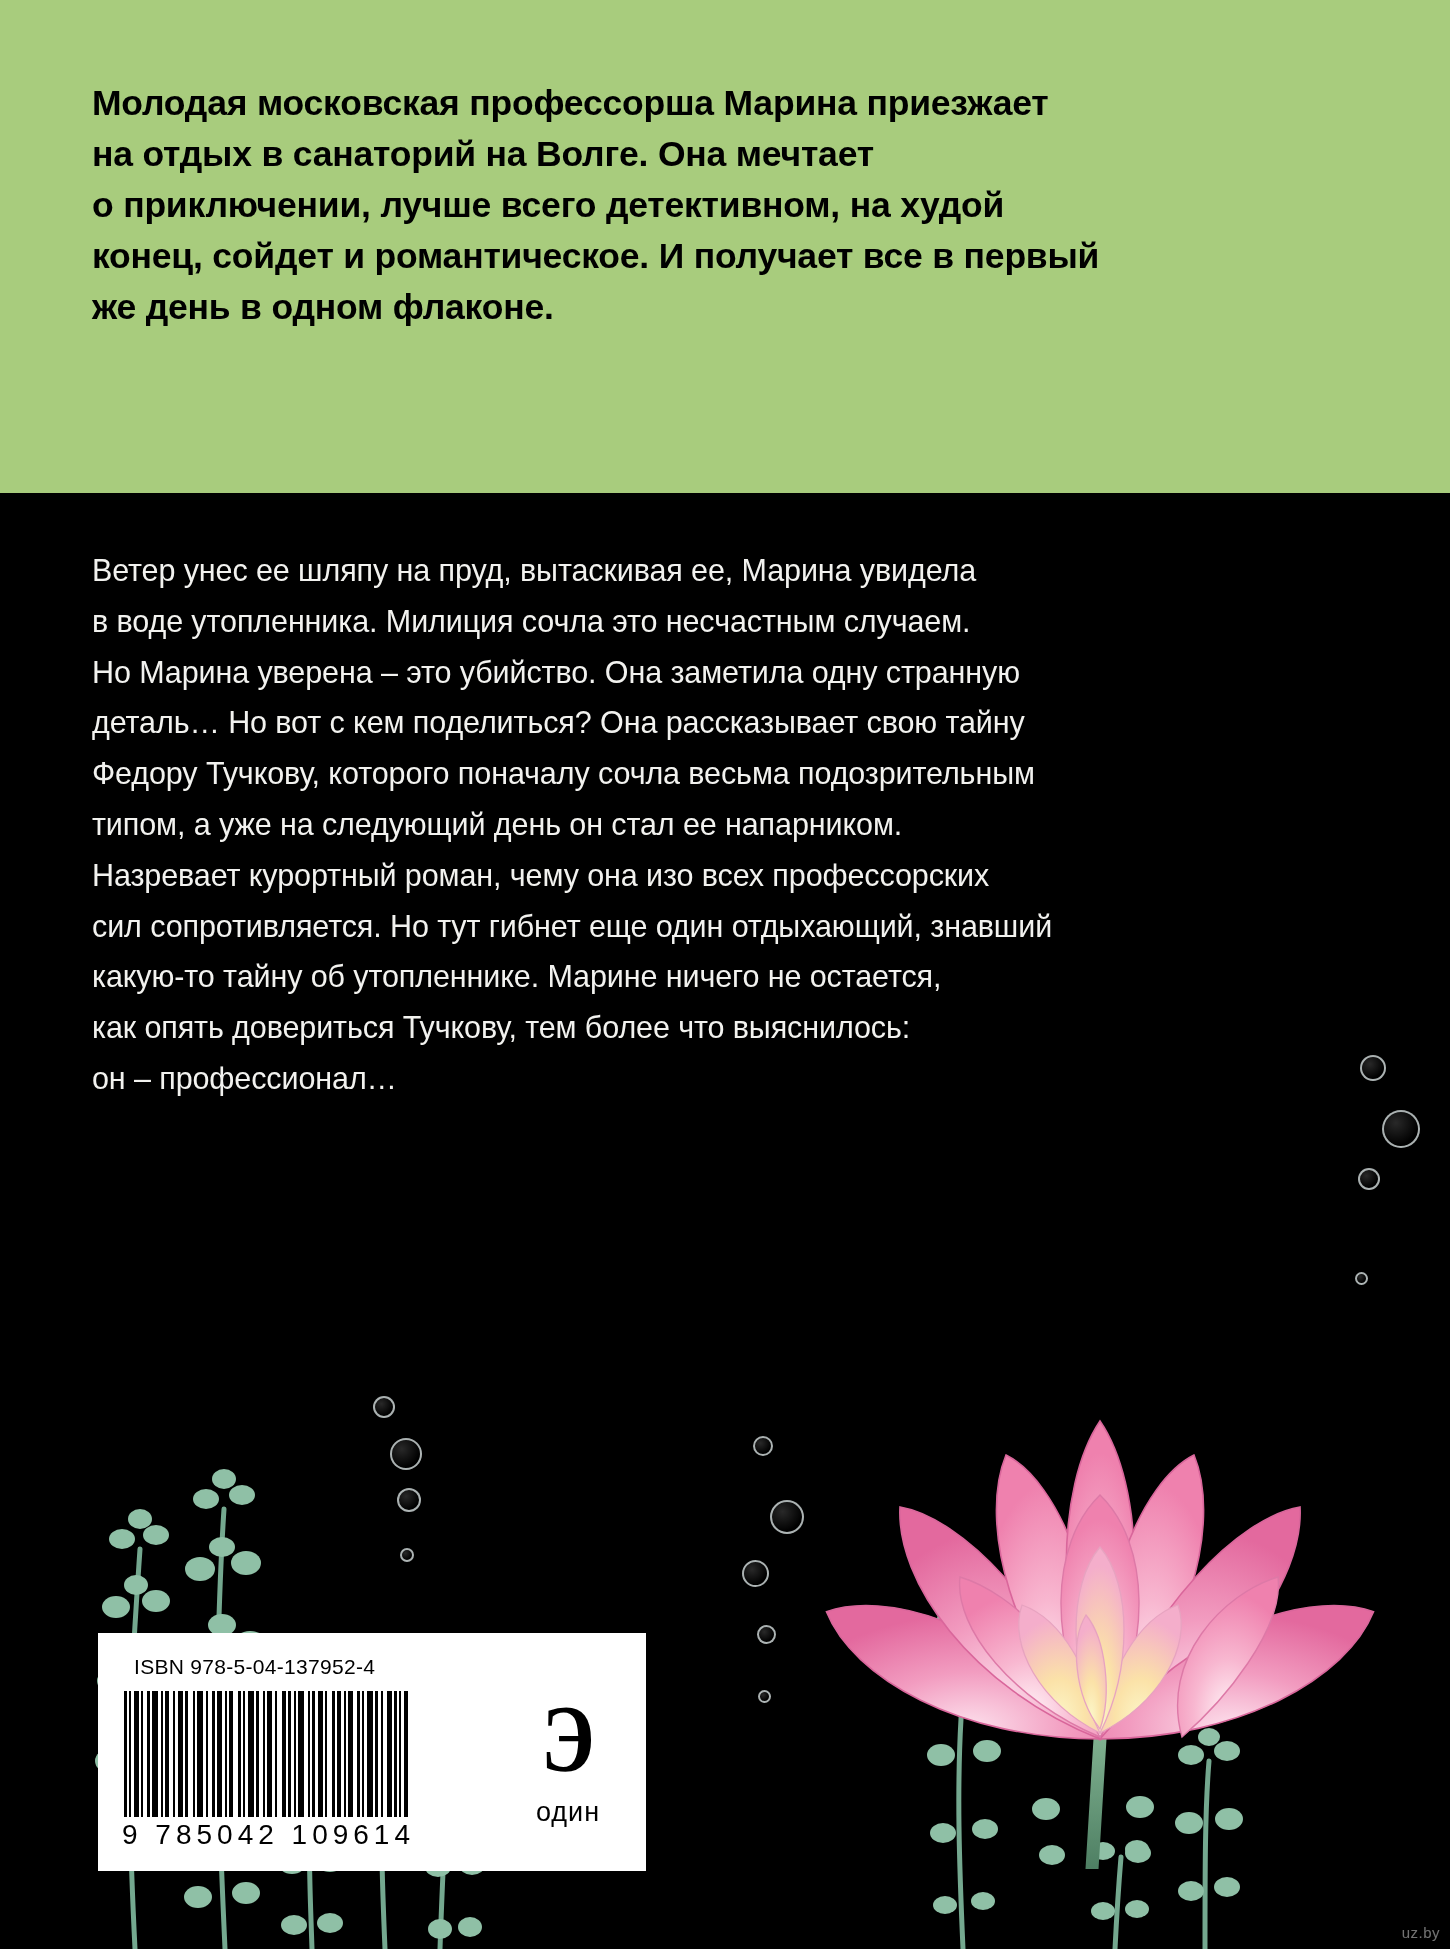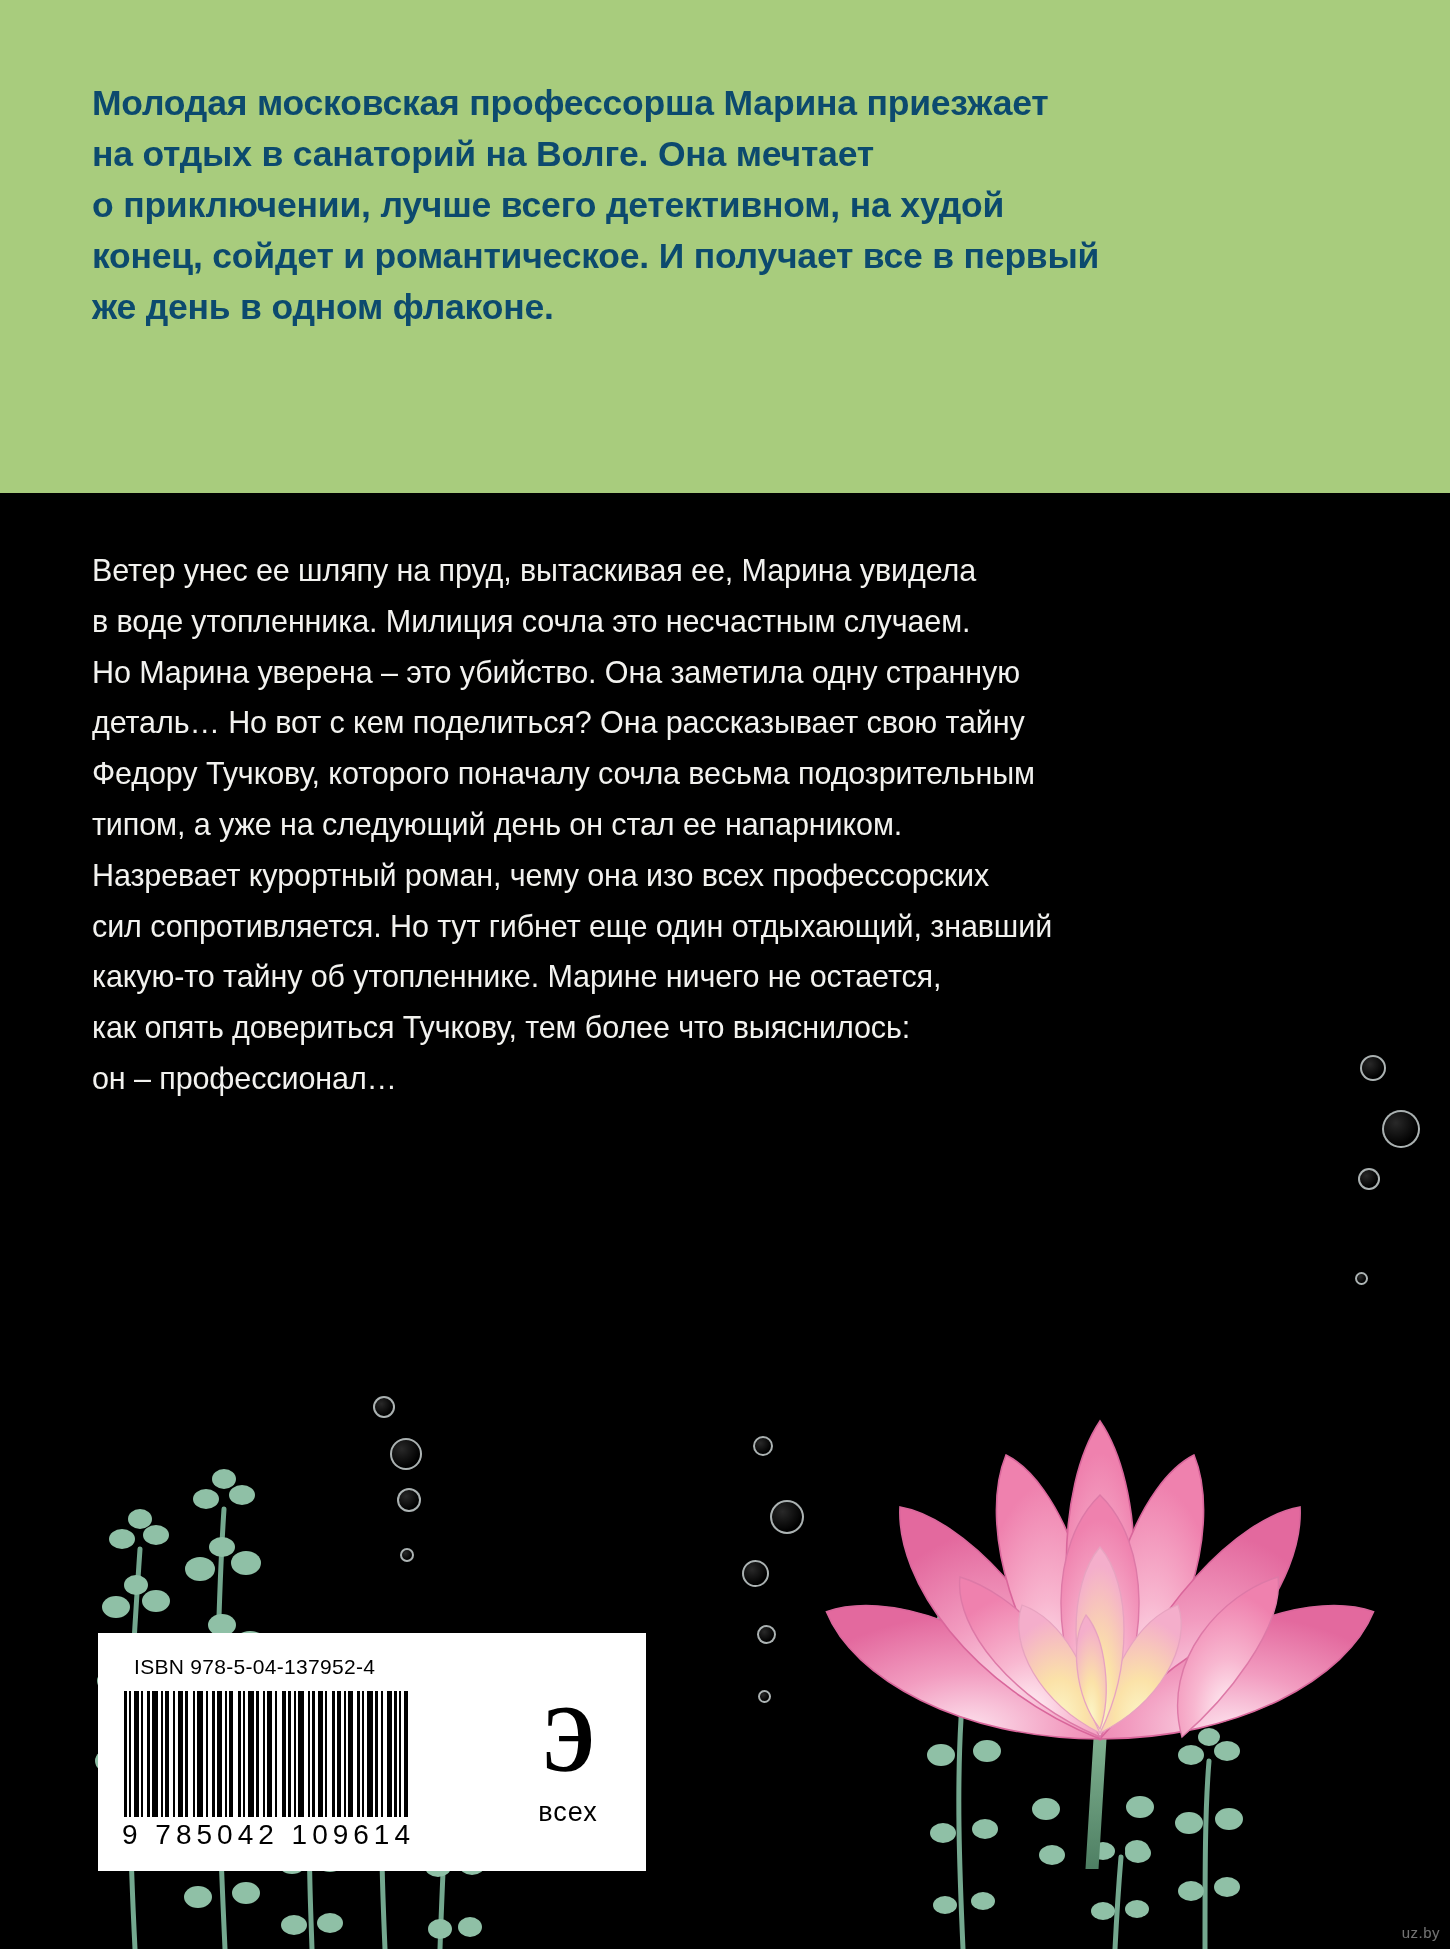--- a/index.html
+++ b/index.html
@@ -30,21 +30,21 @@
     width: 1450px;
     height: 493px;
     background: #a8cc7d;
     box-sizing: border-box;
   }
   .top-text {
     position: absolute;
     left: 92px;
     top: 78px;
     width: 1250px;
-    color: #0c4a6e;
+    color: #000000;
     font-family: "Liberation Sans", sans-serif;
     font-weight: bold;
     font-size: 35.5px;
     line-height: 51px;
     letter-spacing: -0.2px;
     white-space: pre-line;
   }
 
   
   .main-text {
@@ -452,18 +452,18 @@
         <i style="width:2px;background:#fff"></i>
       <i style="width:2px"></i>
         <i style="width:3px;background:#fff"></i>
       <i style="width:4px"></i>
     </div>
 
     <div class="barcode-digits">9 785042 109614</div>
 
     <div class="publisher">
       <div class="publisher-mark">Э</div>
-      <div class="publisher-name">всех</div>
+      <div class="publisher-name">один</div>
     </div>
   </div>
 
   <div class="watermark">uz.by</div>
 </div>
 
 </body></html>

